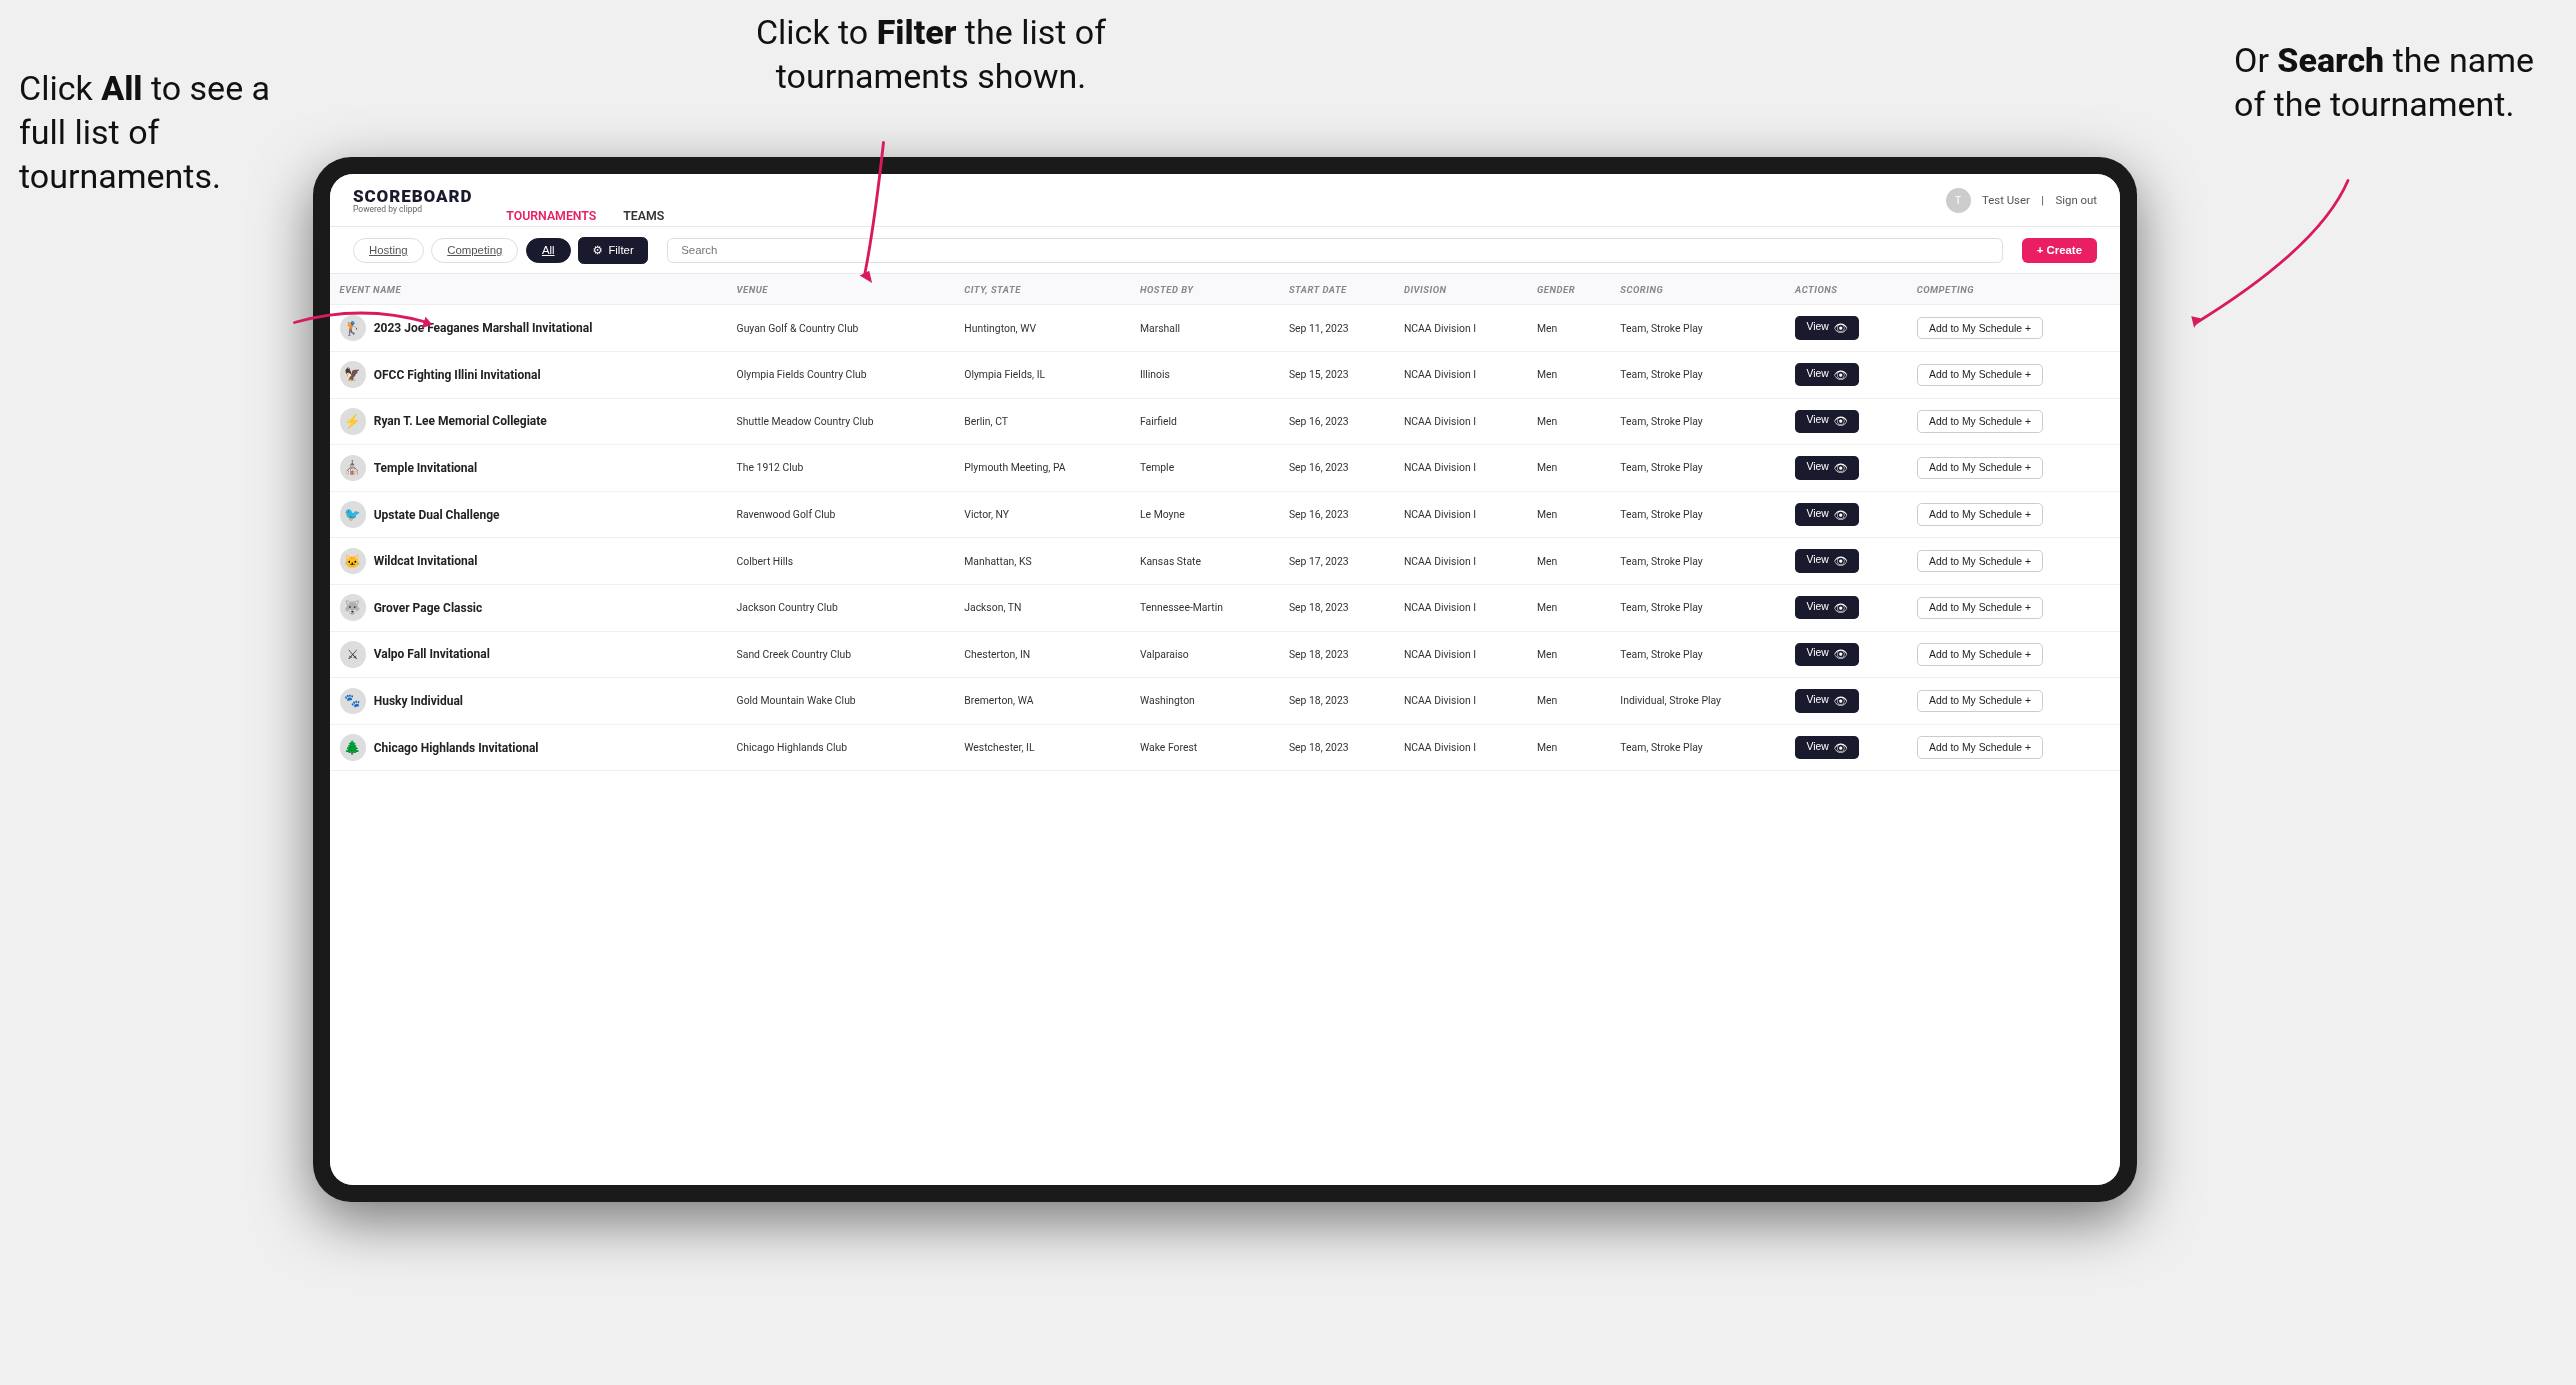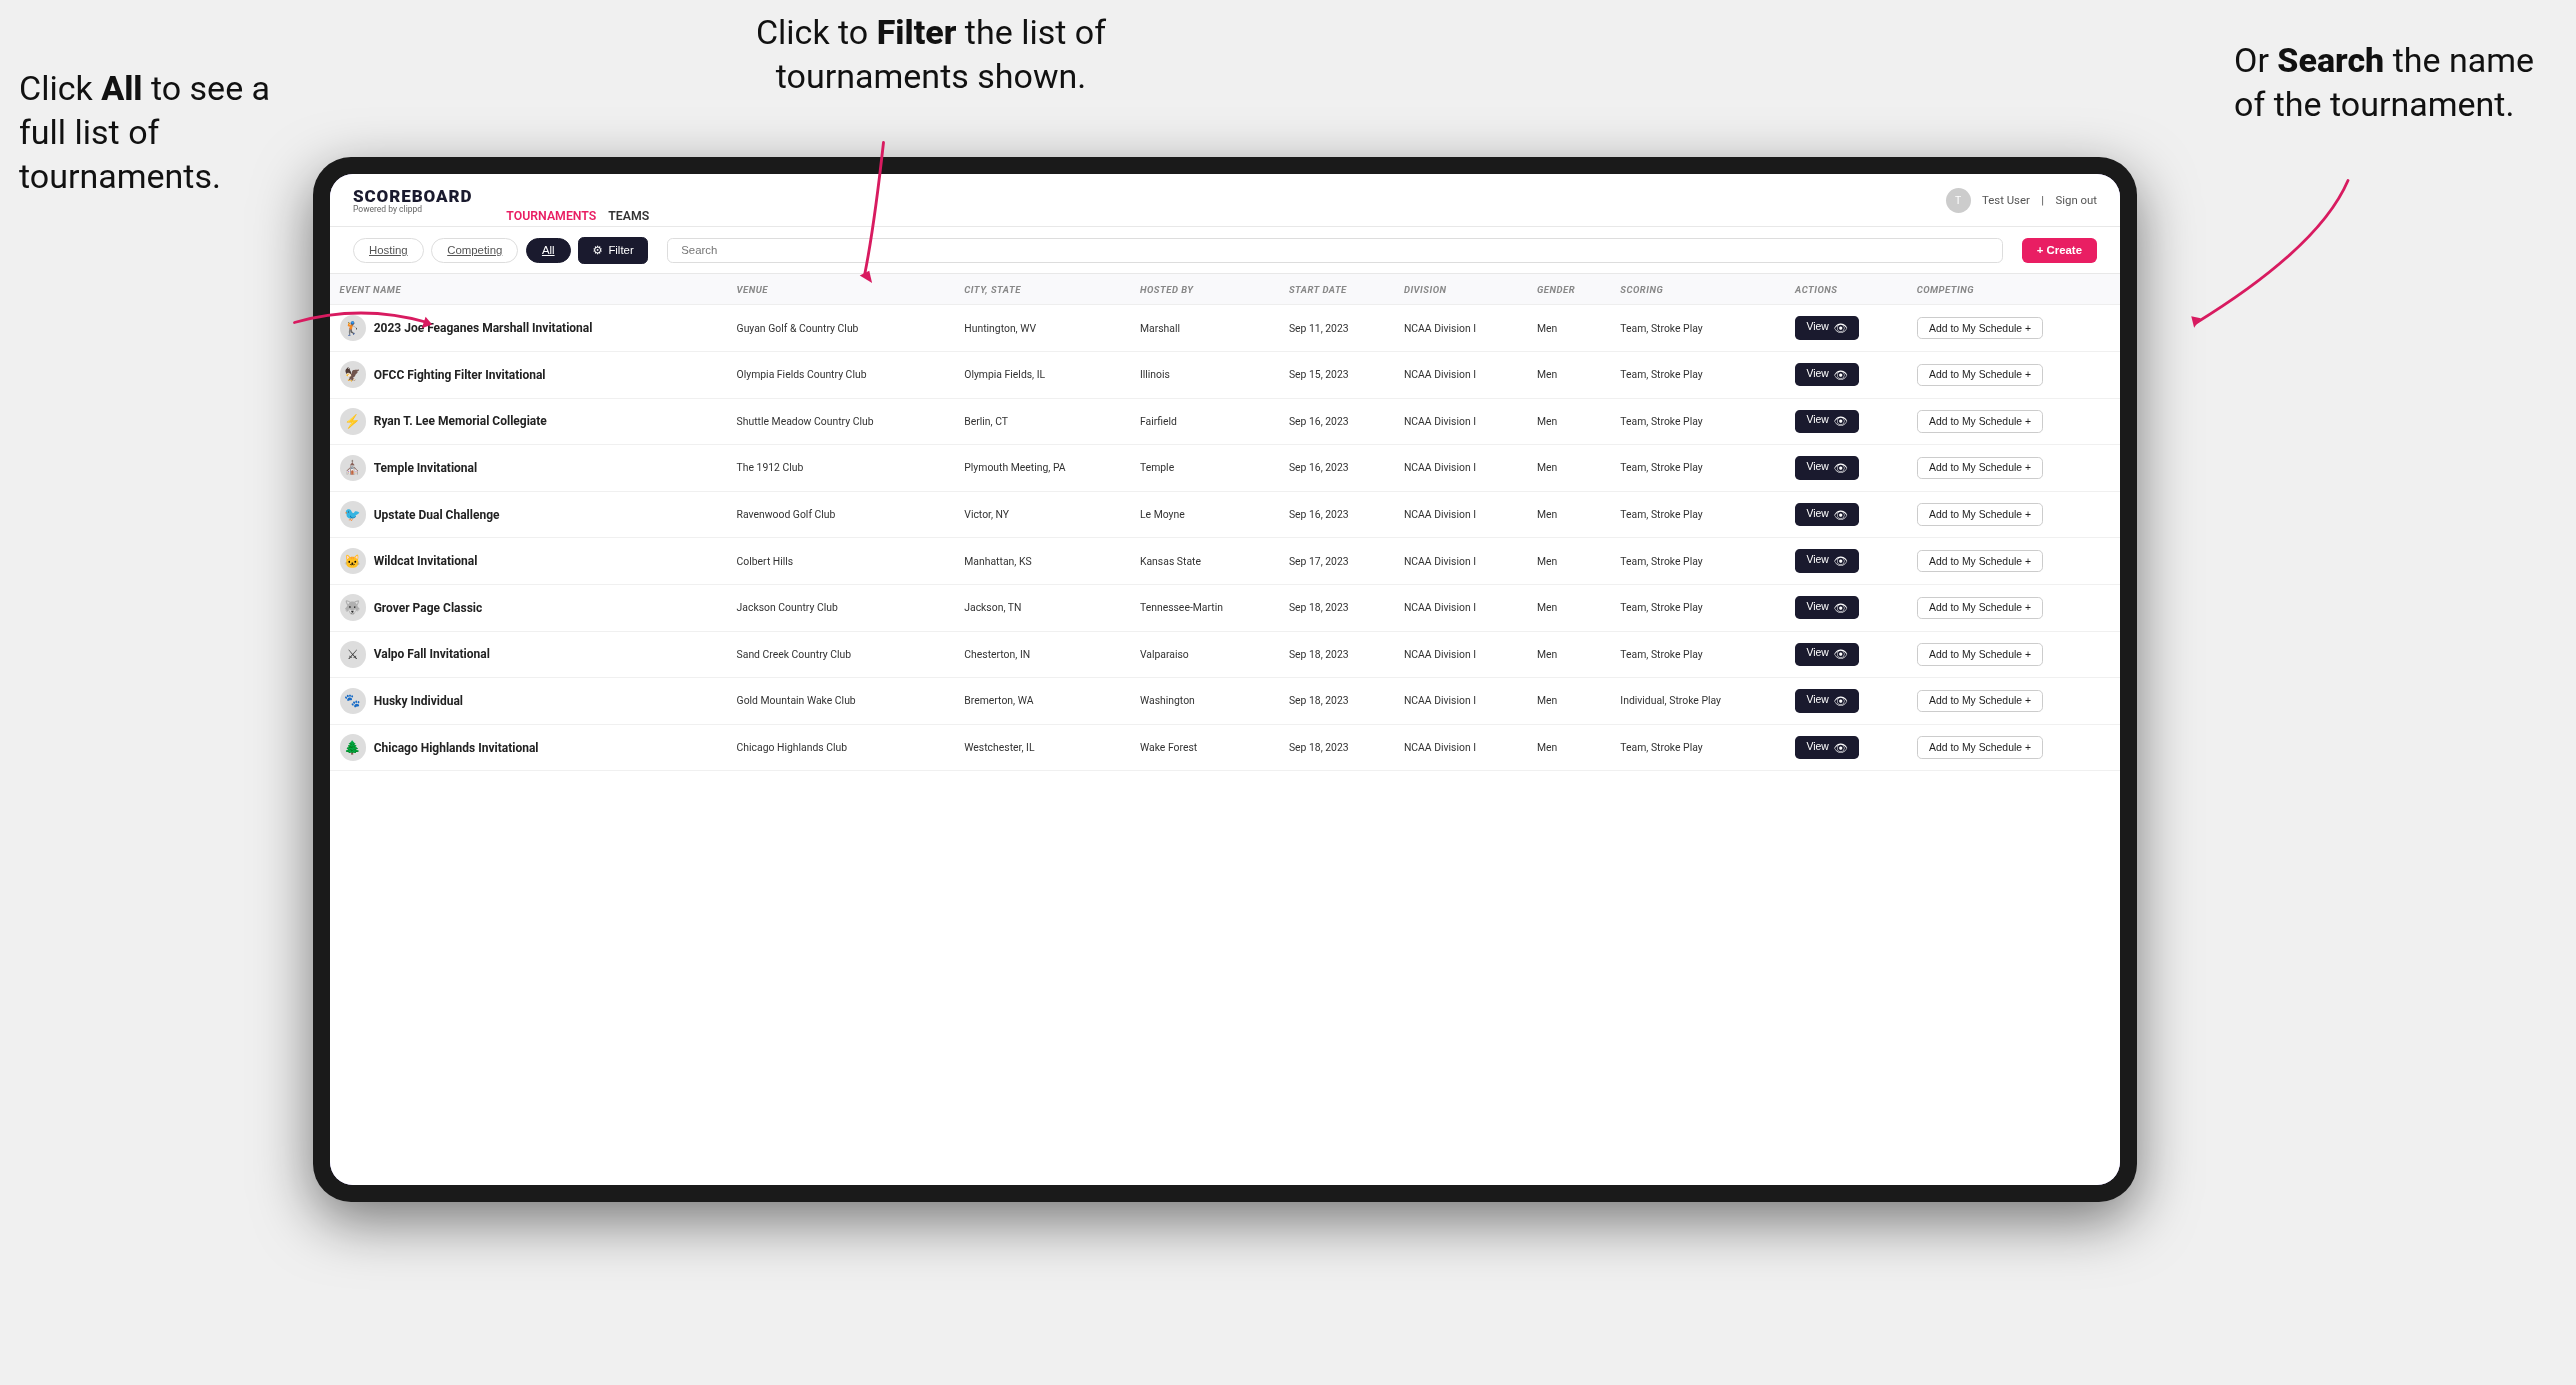--- a/index.html
+++ b/index.html
@@ -69,21 +69,21 @@
       color: #1a1a2e;
       letter-spacing: 0.9px;
     }
     .logo-sub {
       font-size: 8.5px;
       color: #666;
       margin-top: -1.9px;
     }
     .nav-items {
       display: flex;
-      gap: 12px;
+      gap: 27px;
       flex: 1;
       margin-top: 33px;
     }
     .nav-item {
       font-size: 12.3px;
       font-weight: 600;
       color: #333;
       cursor: pointer;
       padding: 3.8px 0;
       border-bottom: 1.9px solid transparent;
@@ -367,21 +367,21 @@
         </button>
       </td>
       <td>
         <button class="add-btn">Add to My Schedule +</button>
       </td>
     </tr>
             <tr>
       <td>
         <div class="event-cell">
           <div class="team-logo">🦅</div>
-          <span class="event-name">OFCC Fighting Filter Invitational</span>
+          <span class="event-name">OFCC Fighting Illini Invitational</span>
         </div>
       </td>
       <td>Olympia Fields Country Club</td>
       <td>Olympia Fields, IL</td>
       <td>Illinois</td>
       <td>Sep 15, 2023</td>
       <td>NCAA Division I</td>
       <td>Men</td>
       <td>Team, Stroke Play</td>
       <td>

